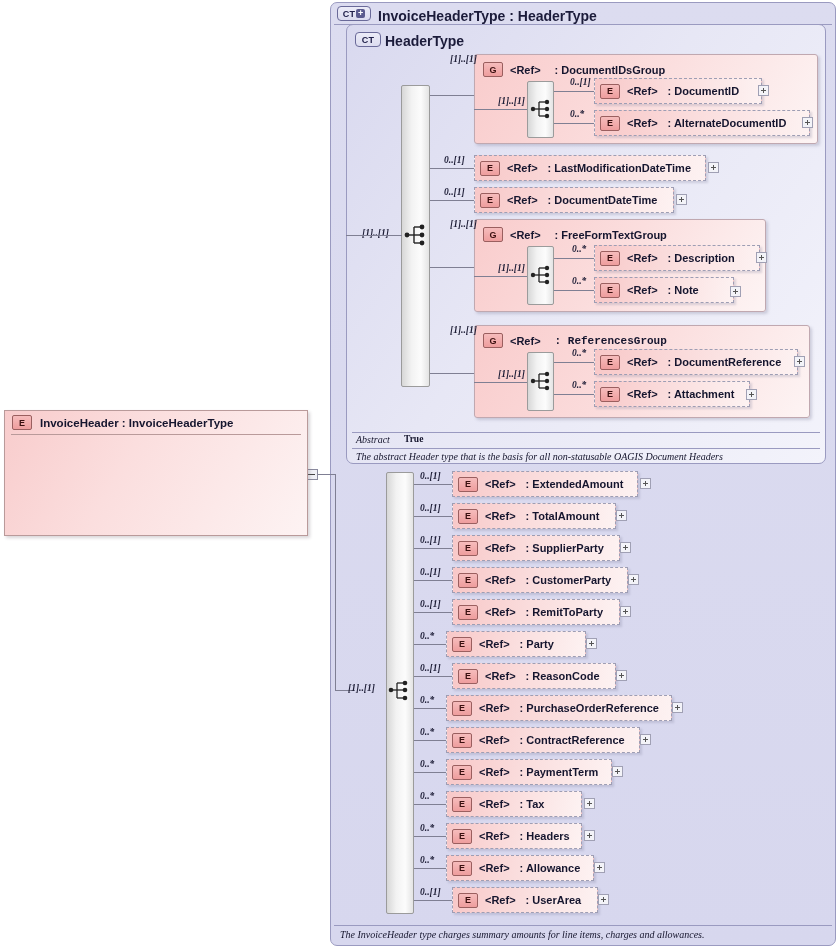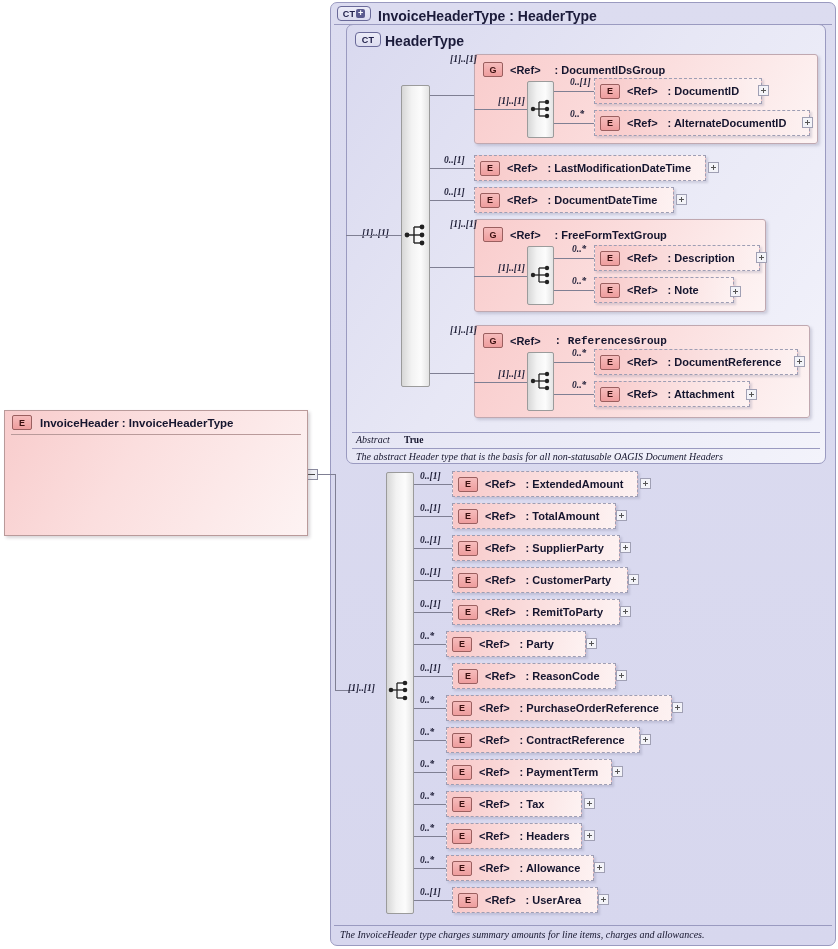--- a/index.html
+++ b/index.html
@@ -144,21 +144,21 @@
   #anno .atitle span.t{margin-left:8px;font-size:11.5px;font-weight:bold;color:#15152e;}
   #anno .rule{height:1px;background:#b99a9a;margin:0 6px;}
   #anno .abody{
     padding:6px 8px 0 8px;font-size:10px;font-style:italic;
     font-family:"Liberation Serif", serif;line-height:12.5px;color:#14142c;
   }
   #anno .abody p{margin:0 0 8px 0;}
 
   
   .absrow{
-    position:absolute;display:flex;align-items:center;
+    position:absolute;display:flex;
     font-size:10px;font-family:"Liberation Serif", serif;color:#14142c;
   }
   .absrow .k{font-style:italic;width:48px;}
   .absrow .v{font-weight:bold;font-size:9.5px;}
   .doctext{
     position:absolute;font-size:10px;font-style:italic;
     font-family:"Liberation Serif", serif;color:#14142c;white-space:nowrap;
   }
   .hrule{position:absolute;height:1px;background:#9a9ac0;}
 </style>

